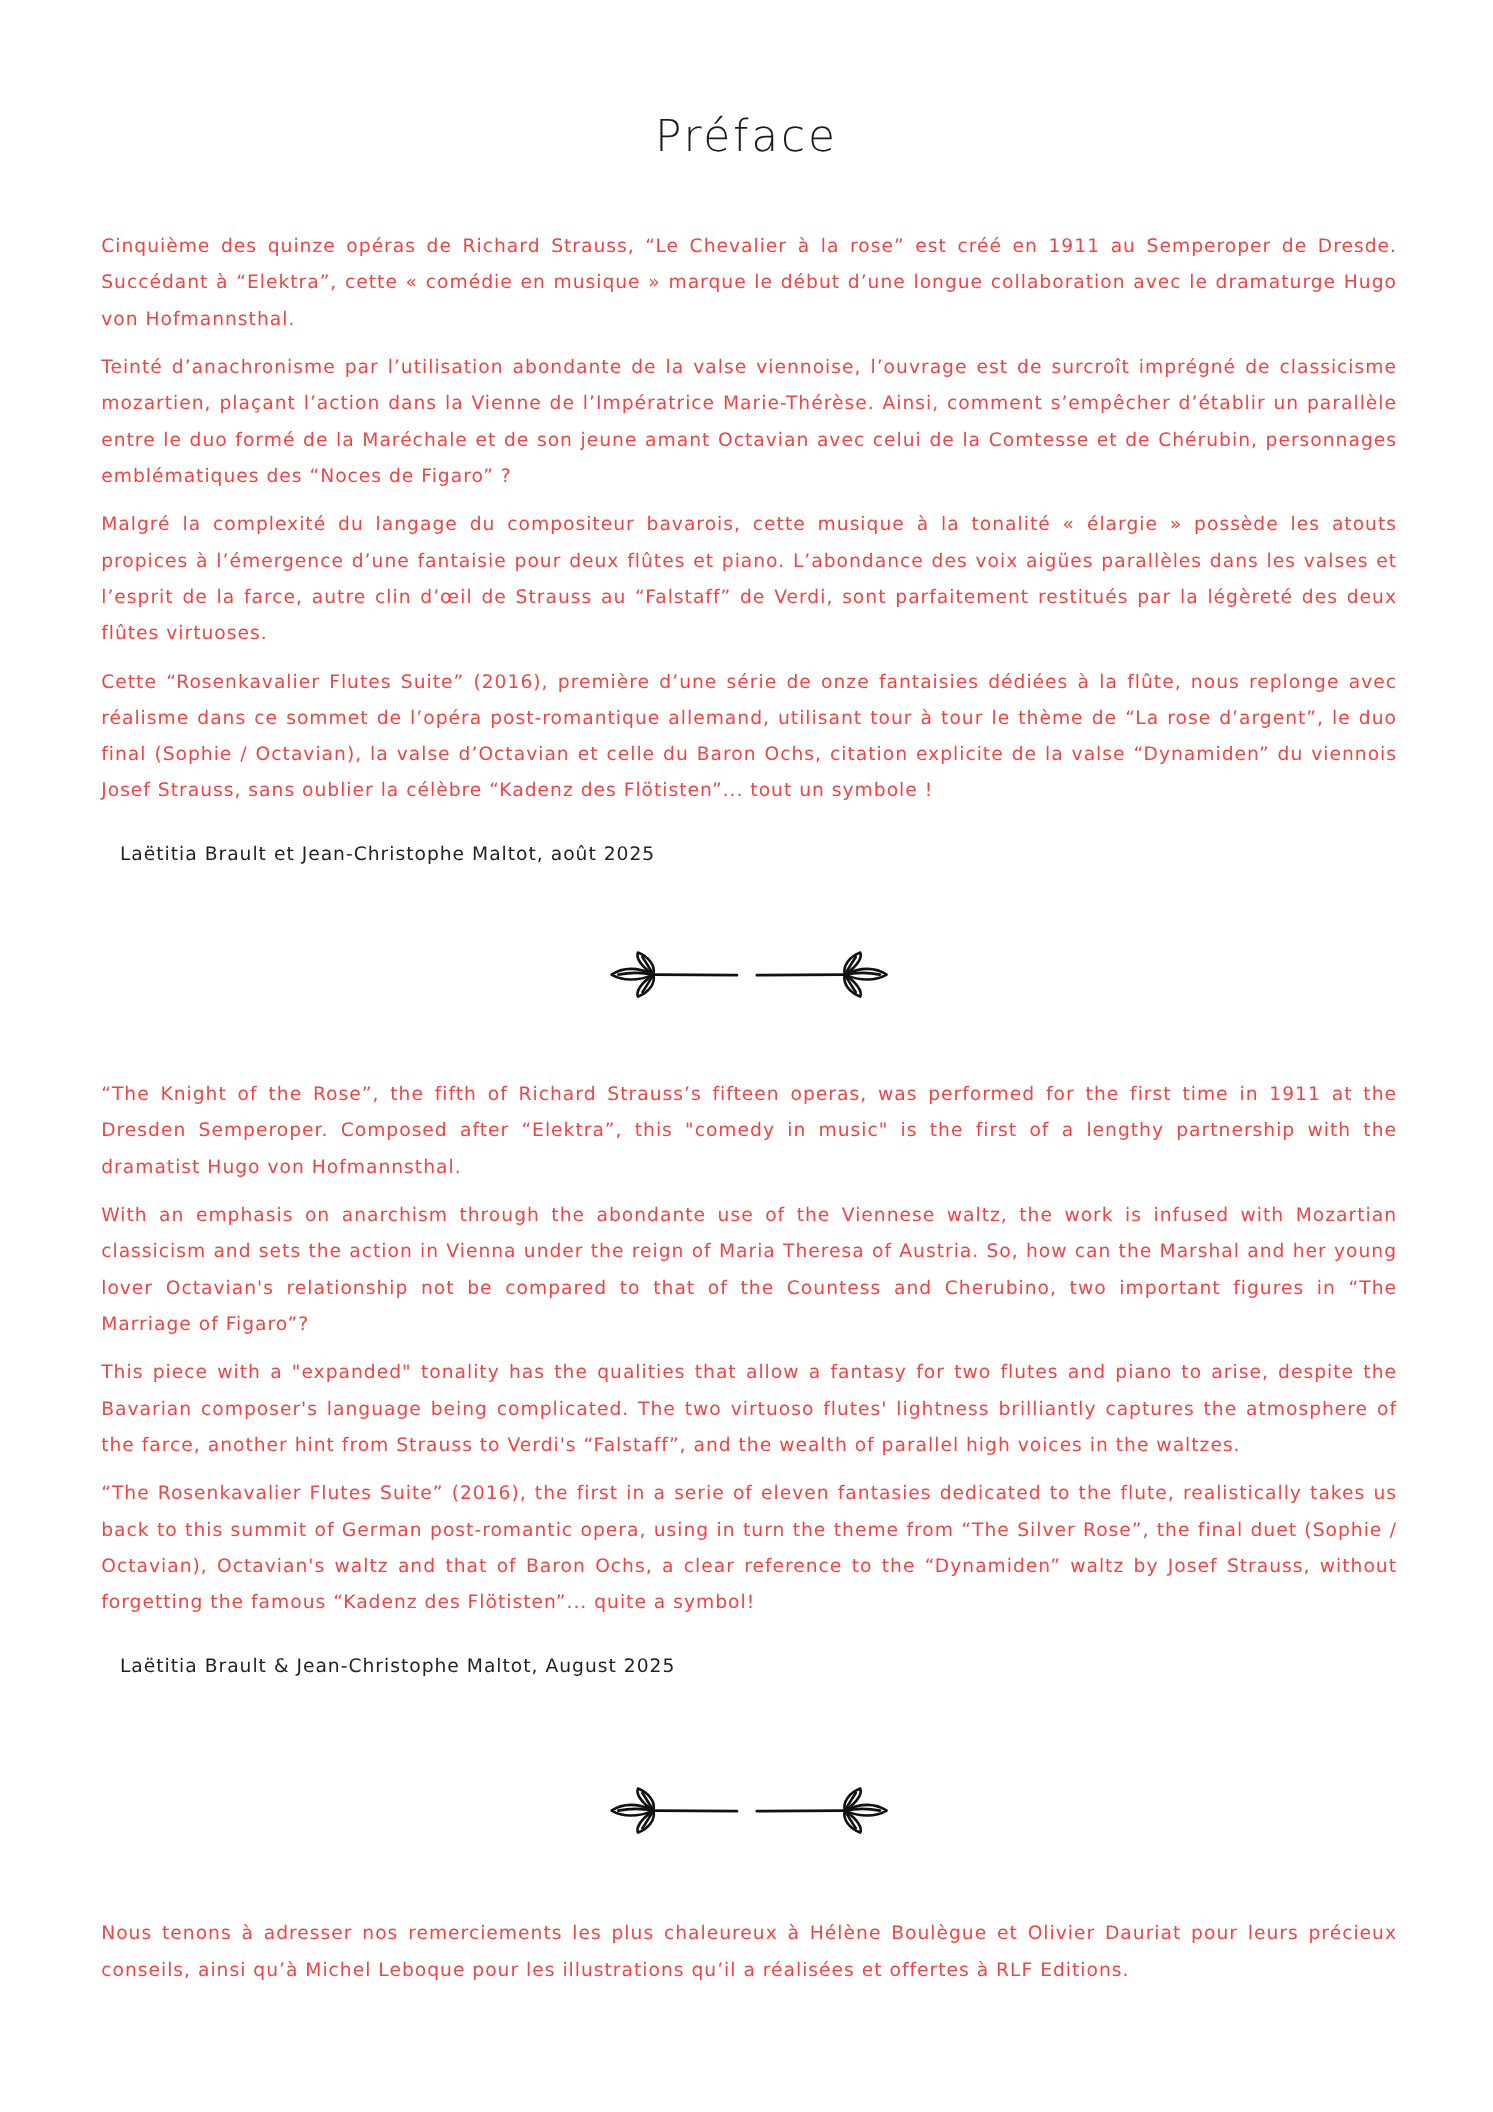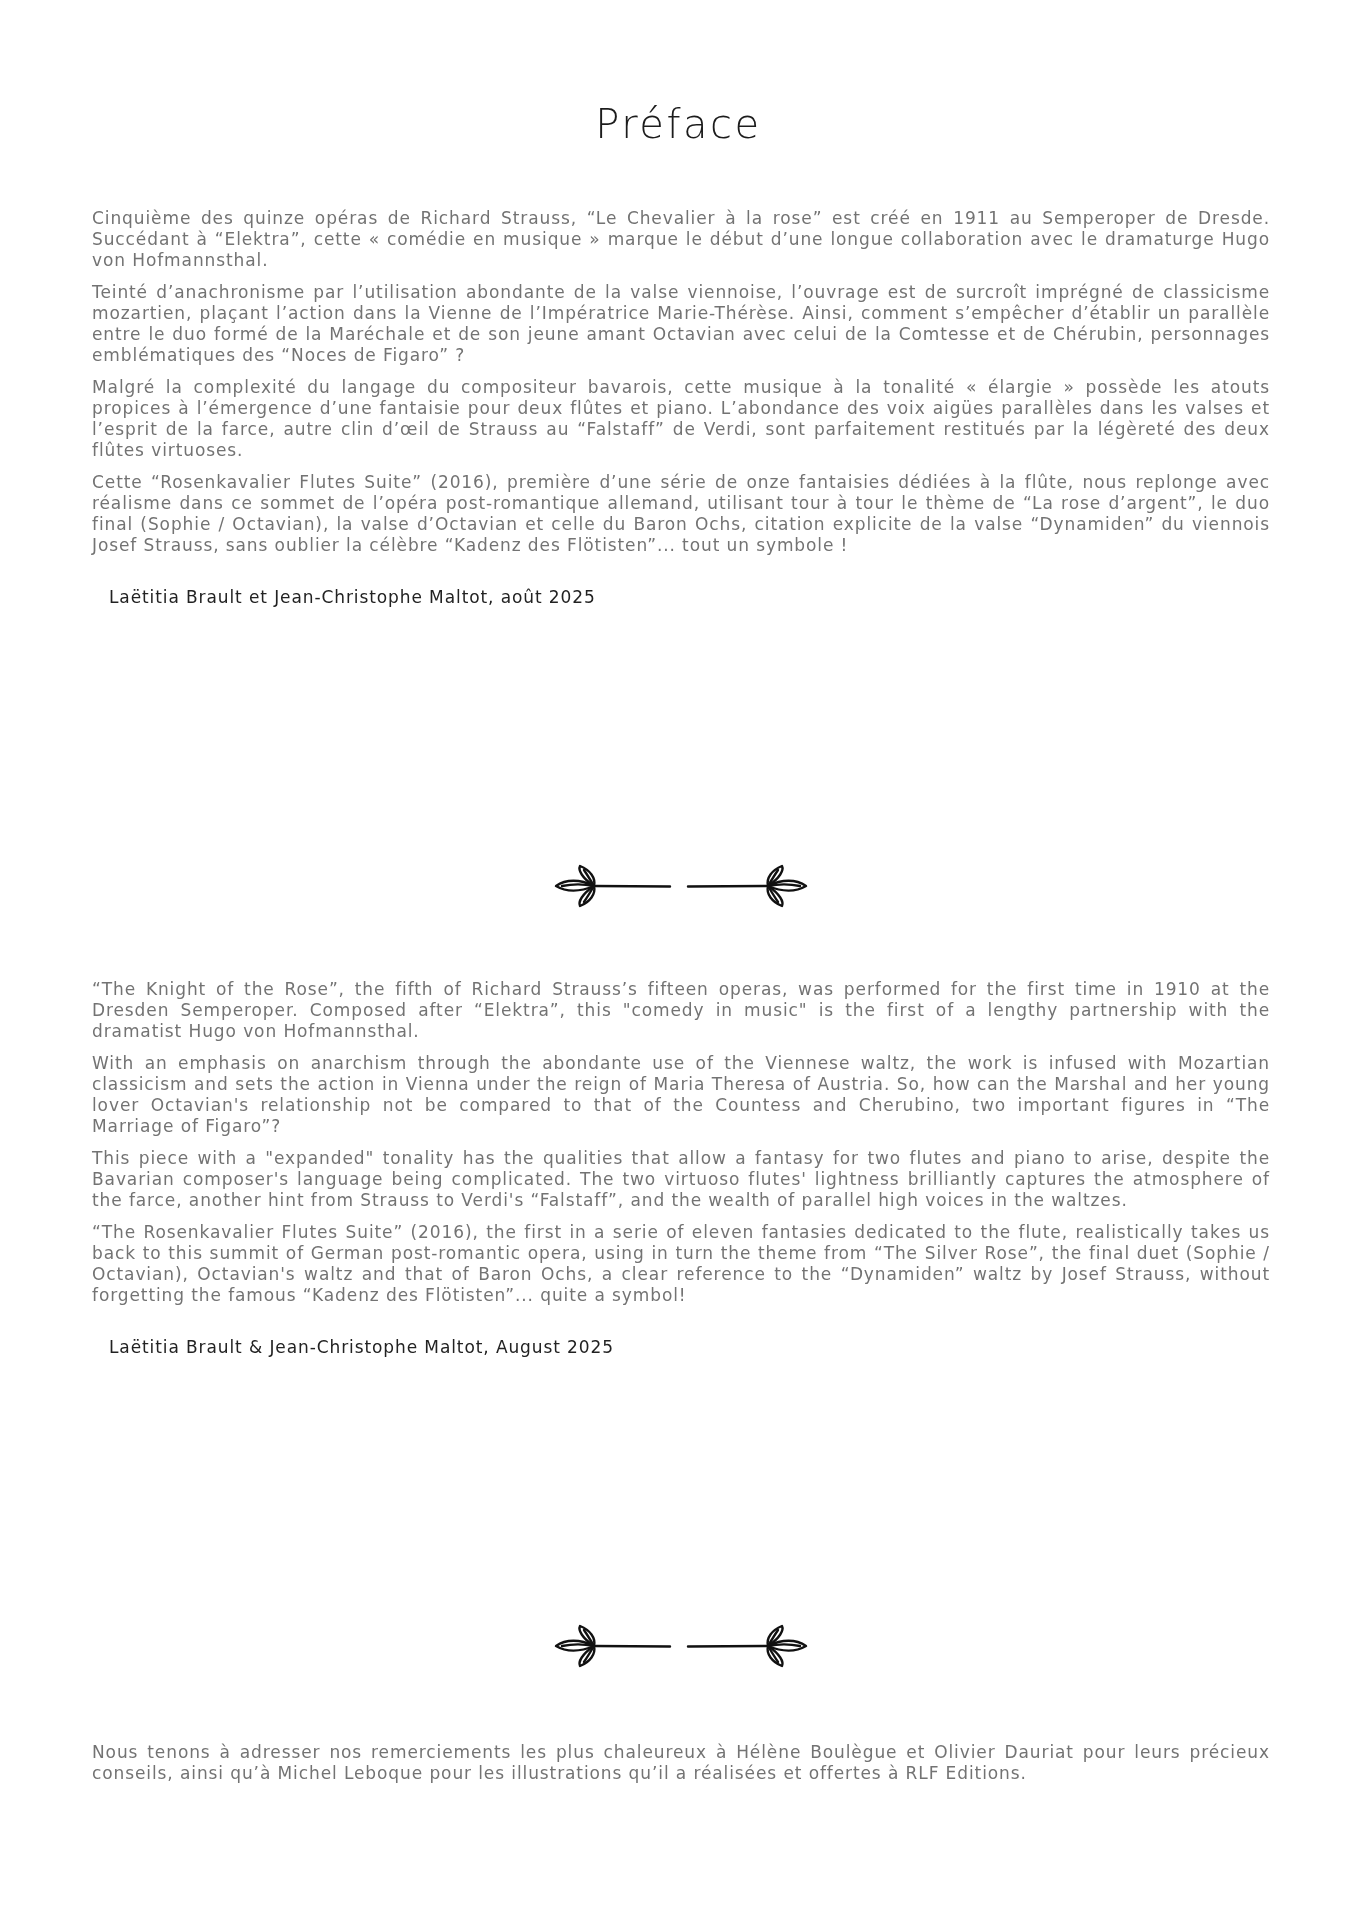--- a/index.html
+++ b/index.html
@@ -36,24 +36,24 @@
       line-height: 56px;
     }
     .block {
       position: absolute;
       left: 92px;
       width: 1178px;
     }
     .para {
       margin: 0;
       font-size: 17px;
-      line-height: 21px;
+      line-height: 33px;
       letter-spacing: 0.9px;
       text-align: justify;
-      color: #737373;
+      color: #ef4444;
       font-family: "DejaVu Sans", sans-serif;
     }
     .para + .para { margin-top: 11px; }
     .sig {
       margin: 17px;
       margin-top: 27.6px;
       font-size: 17px;
       line-height: 27.6px;
       letter-spacing: 0.9px;
       color: #222222;
@@ -96,21 +96,21 @@
       <path d="M252 22 C 242 15, 228 15, 214 22 C 228 28, 242 28, 252 22 Z"></path>
       <path d="M246 22 C 236 20, 224 20, 214 22"></path>
       <path d="M214 22 C 226 14, 230 6, 228 2 C 218 6, 212 14, 214 22 Z"></path>
       <path d="M214 22 C 226 30, 230 38, 228 42 C 218 38, 212 30, 214 22 Z"></path>
       <path d="M224 6 C 220 12, 217 17, 214 22"></path>
       <path d="M224 38 C 220 32, 217 27, 214 22"></path>
     </svg>
   </div>
 
   <section class="block" style="top:979px;">
-    <p class="para">“The Knight of the Rose”, the fifth of Richard Strauss’s fifteen operas, was performed for the first time in 1910 at the Dresden Semperoper. Composed after “Elektra”, this "comedy in music" is the first of a lengthy partnership with the dramatist Hugo von Hofmannsthal.</p>
+    <p class="para">“The Knight of the Rose”, the fifth of Richard Strauss’s fifteen operas, was performed for the first time in 1911 at the Dresden Semperoper. Composed after “Elektra”, this "comedy in music" is the first of a lengthy partnership with the dramatist Hugo von Hofmannsthal.</p>
     <p class="para">With an emphasis on anarchism through the abondante use of the Viennese waltz, the work is infused with Mozartian classicism and sets the action in Vienna under the reign of Maria Theresa of Austria. So, how can the Marshal and her young lover Octavian's relationship not be compared to that of the Countess and Cherubino, two important figures in “The Marriage of Figaro”?</p>
     <p class="para">This piece with a "expanded" tonality has the qualities that allow a fantasy for two flutes and piano to arise, despite the Bavarian composer's language being complicated. The two virtuoso flutes' lightness brilliantly captures the atmosphere of the farce, another hint from Strauss to Verdi's “Falstaff”, and the wealth of parallel high voices in the waltzes.</p>
     <p class="para">“The Rosenkavalier Flutes Suite” (2016), the first in a serie of eleven fantasies dedicated to the flute, realistically takes us back to this summit of German post-romantic opera, using in turn the theme from “The Silver Rose”, the final duet (Sophie / Octavian), Octavian's waltz and that of Baron Ochs, a clear reference to the “Dynamiden” waltz by Josef Strauss, without forgetting the famous “Kadenz des Flötisten”... quite a symbol!</p>
     <p class="sig">Laëtitia Brault &amp; Jean-Christophe Maltot, August 2025</p>
   </section>
 
   <div class="divider" style="top:1624px;">
     <svg width="254" height="44" viewBox="0 0 254 44" fill="none" stroke="#111" stroke-width="2.4" stroke-linecap="round" stroke-linejoin="round">
       <line x1="40" y1="22" x2="116" y2="22.5"></line>
       <path d="M2 22 C 12 15, 26 15, 40 22 C 26 28, 12 28, 2 22 Z"></path>

